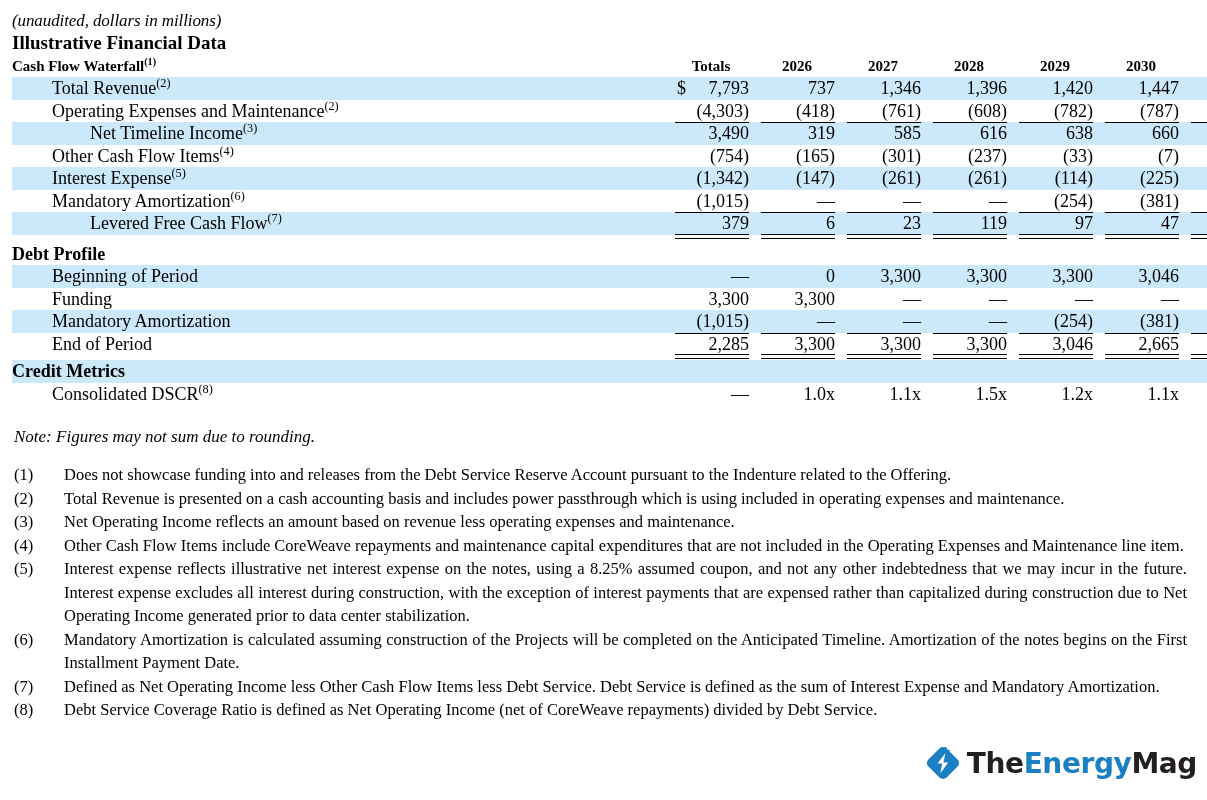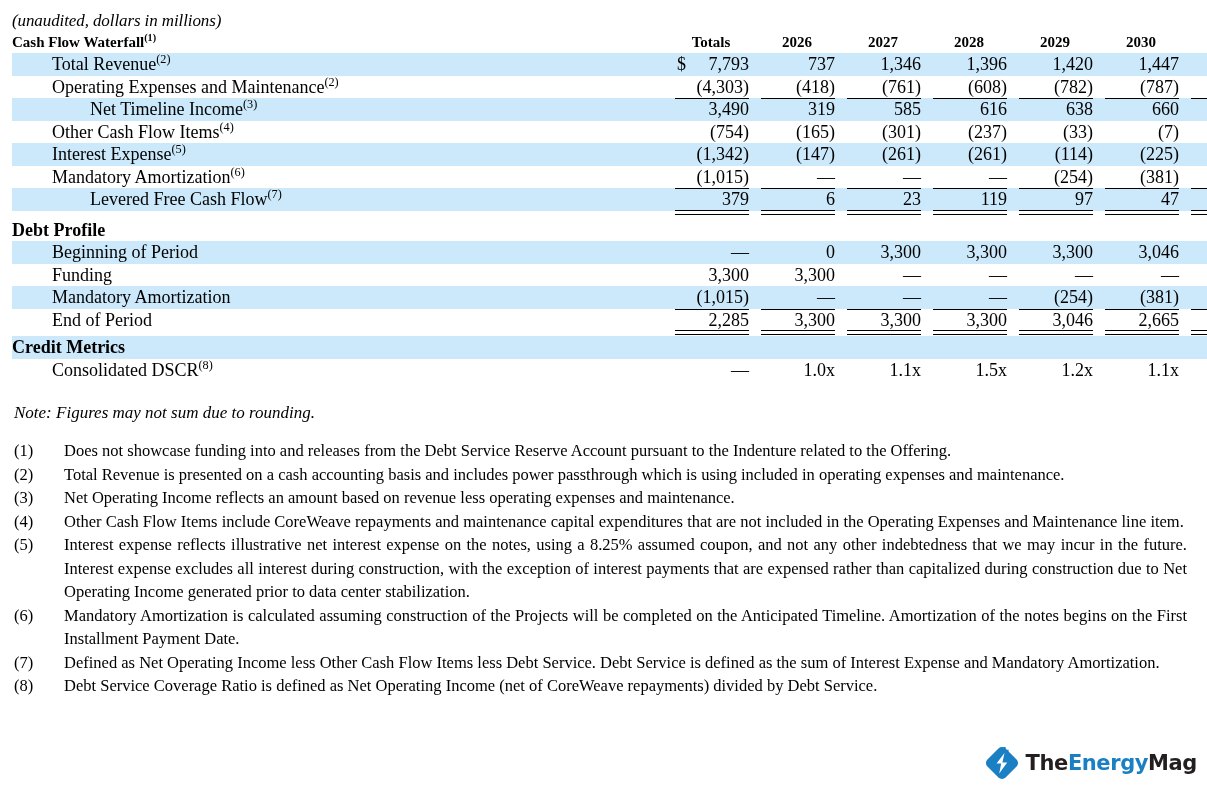--- a/index.html
+++ b/index.html
@@ -175,34 +175,35 @@
     align-items: center;
     gap: 7px;
   }
   .logo-mark {
     width: 34px;
     height: 34px;
     position: relative;
   }
   .logo-text {
     font-family: "DejaVu Sans", "Liberation Sans", sans-serif;
-    font-size: 21px;
+    font-size: 28px;
     font-weight: bold;
     letter-spacing: -0.4px;
     white-space: nowrap;
   }
   .lt-dark { color: #231f20; }
   .lt-blue { color: #1b7fc4; }
 </style>
 </head>
 <body>
 
 <div class="page">
 
   <div class="subtitle-italic">(unaudited, dollars in millions)</div>
+  <div class="main-title">Illustrative Financial Data</div>
 
   <table class="fin">
     <colgroup>
       <col class="c-label">
       <col class="c-num">
         <col class="c-gap">
       <col class="c-num">
         <col class="c-gap">
       <col class="c-num">
         <col class="c-gap">

